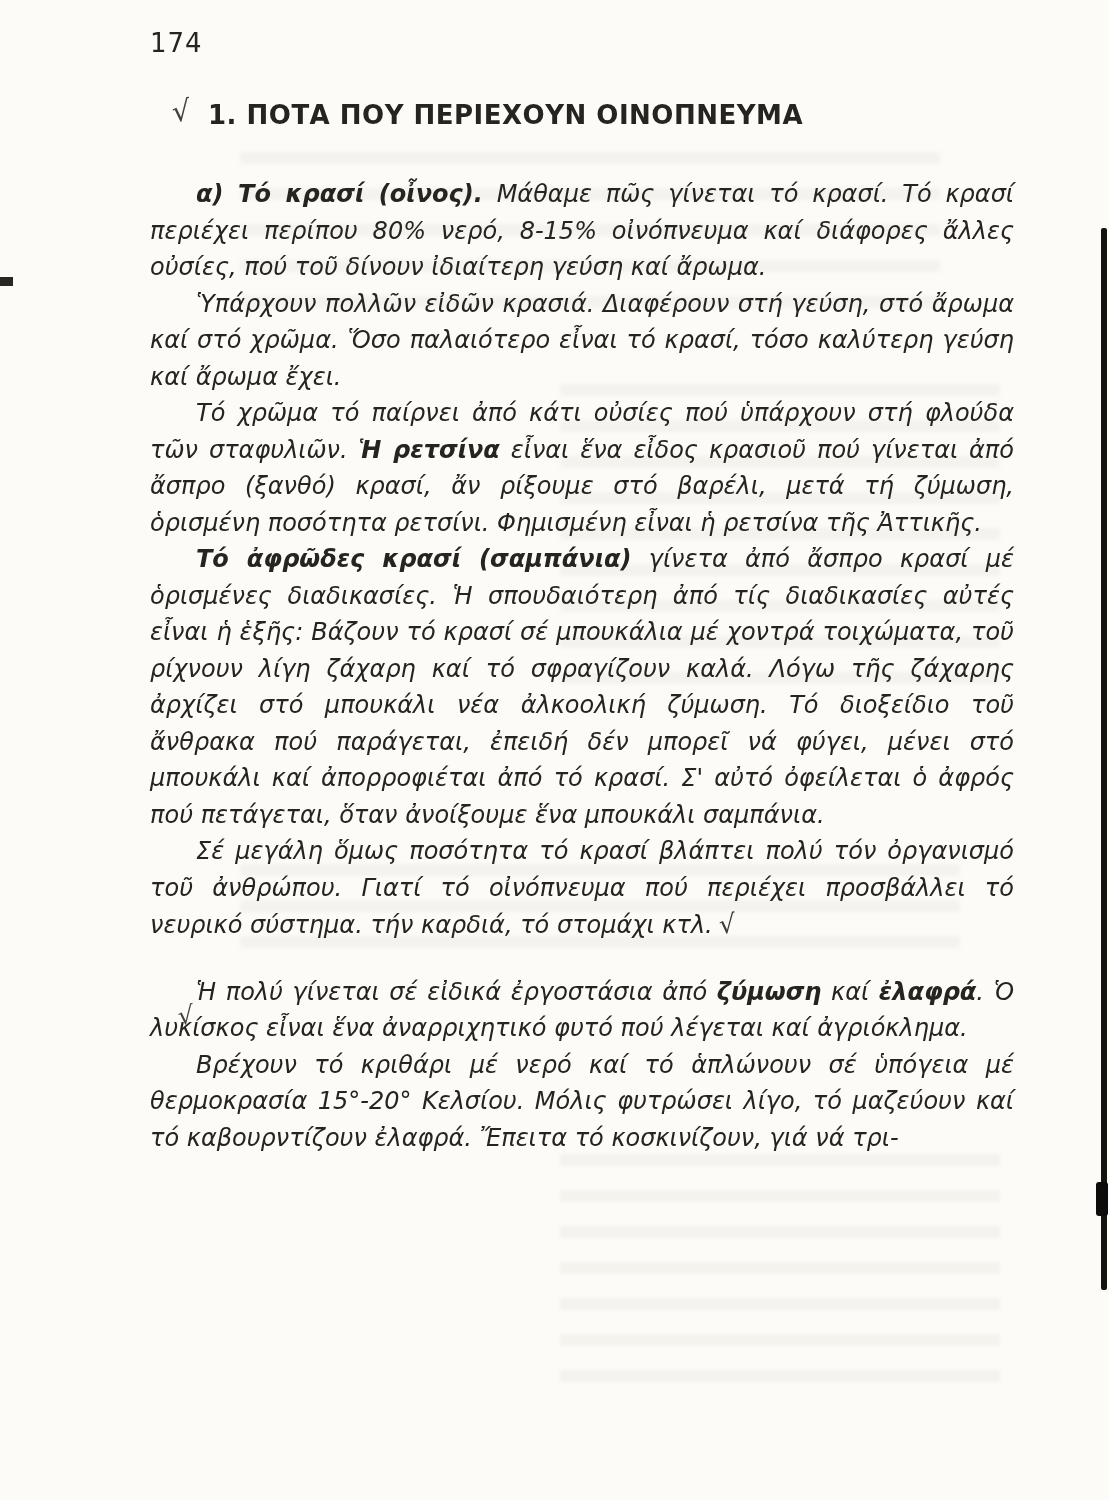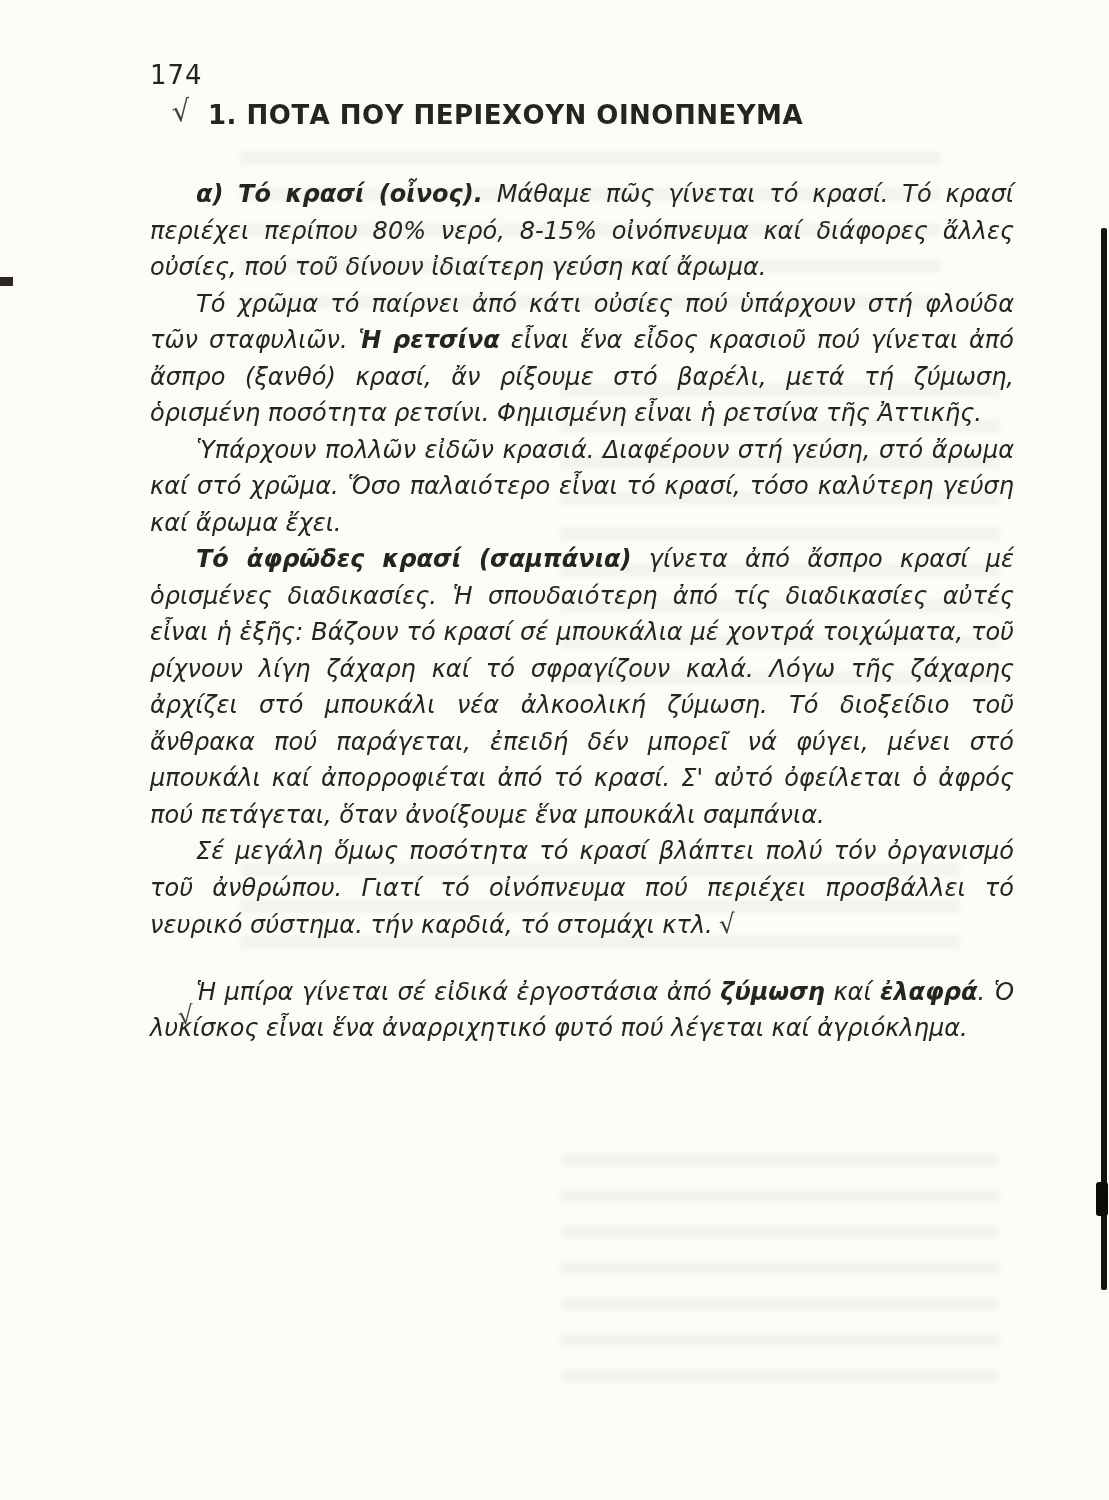--- a/index.html
+++ b/index.html
@@ -6,21 +6,21 @@
   html, body { background:#e8e6e0; }
   .page {
     position:relative;
     width:1109px; height:1500px;
     background:#fcfbf7;
     overflow:hidden;
     font-family:"DejaVu Sans", sans-serif;
     color:#26241f;
   }
   .page-number {
-    position:absolute; left:150px; top:60px;
+    position:absolute; left:150px; top:28px;
     font-size:26px; letter-spacing:1px;
   }
   .heading {
     position:absolute; left:208px; top:100px;
     font-size:26px; font-weight:bold; letter-spacing:0.5px;
     white-space:nowrap;
   }
   .check {
     font-size:29px; color:#44423c;
     display:inline-block; transform:rotate(-6deg);
@@ -85,32 +85,33 @@
   <div class="page-number">174</div>
 
   <div class="heading">
     <span class="check">√</span>
     <span>1. ΠΟΤΑ ΠΟΥ ΠΕΡΙΕΧΟΥΝ ΟΙΝΟΠΝΕΥΜΑ</span>
   </div>
 
   <div class="text-block">
     <div>
         <p class="para"><span class="b">α) Τό κρασί (οἶνος).</span><span> Μάθαμε πῶς γίνεται τό κρασί. Τό κρασί περιέχει περίπου 80% νερό, 8-15% οἰνόπνευμα καί διάφορες ἄλλες οὐσίες, πού τοῦ δίνουν ἰδιαίτερη γεύση καί ἄρωμα.</span></p>
+        <p class="para"><span>Ὑπάρχουν πολλῶν εἰδῶν κρασιά. Διαφέρουν στή γεύση, στό ἄρωμα καί στό χρῶμα. Ὅσο παλαιότερο εἶναι τό κρασί, τόσο καλύτερη γεύση καί ἄρωμα ἔχει.</span></p>
         <p class="para"><span>Τό χρῶμα τό παίρνει ἀπό κάτι οὐσίες πού ὑπάρχουν στή φλούδα τῶν σταφυλιῶν. </span><span class="b">Ἡ ρετσίνα</span><span> εἶναι ἕνα εἶδος κρασιοῦ πού γίνεται ἀπό ἄσπρο (ξανθό) κρασί, ἄν ρίξουμε στό βαρέλι, μετά τή ζύμωση, ὁρισμένη ποσότητα ρετσίνι. Φημισμένη εἶναι ἡ ρετσίνα τῆς Ἀττικῆς.</span></p>
-        <p class="para"><span>Ὑπάρχουν πολλῶν εἰδῶν κρασιά. Διαφέρουν στή γεύση, στό ἄρωμα καί στό χρῶμα. Ὅσο παλαιότερο εἶναι τό κρασί, τόσο καλύτερη γεύση καί ἄρωμα ἔχει.</span></p>
         <p class="para"><span class="b">Τό ἀφρῶδες κρασί (σαμπάνια)</span><span> γίνετα ἀπό ἄσπρο κρασί μέ ὁρισμένες διαδικασίες. Ἡ σπουδαιότερη ἀπό τίς διαδικασίες αὐτές εἶναι ἡ ἑξῆς: Βάζουν τό κρασί σέ μπουκάλια μέ χοντρά τοιχώματα, τοῦ ρίχνουν λίγη ζάχαρη καί τό σφραγίζουν καλά. Λόγω τῆς ζάχαρης ἀρχίζει στό μπουκάλι νέα ἀλκοολική ζύμωση. Τό διοξείδιο τοῦ ἄνθρακα πού παράγεται, ἐπειδή δέν μπορεῖ νά φύγει, μένει στό μπουκάλι καί ἀπορροφιέται ἀπό τό κρασί. Σ' αὐτό ὀφείλεται ὁ ἀφρός πού πετάγεται, ὅταν ἀνοίξουμε ἕνα μπουκάλι σαμπάνια.</span></p>
         <p class="para"><span>Σέ μεγάλη ὅμως ποσότητα τό κρασί βλάπτει πολύ τόν ὀργανισμό τοῦ ἀνθρώπου. Γιατί τό οἰνόπνευμα πού περιέχει προσβάλλει τό νευρικό σύστημα. τήν καρδιά, τό στομάχι κτλ.</span><span class="hand">√</span></p>
       </div>
 
     <div class="subheading">
       <span class="check">√</span>
     </div>
 
     <div>
-        <p class="para"><span>Ἡ μπίρα γίνεται σέ εἰδικά ἐργοστάσια ἀπό </span><span class="b">ζύμωση</span><span> καί </span><span class="b">ἐλαφρά</span><span>. Ὁ λυκίσκος εἶναι ἕνα ἀναρριχητικό φυτό πού λέγεται καί ἀγριόκλημα.</span></p>
+        <p class="para"><span>Ἡ πολύ γίνεται σέ εἰδικά ἐργοστάσια ἀπό </span><span class="b">ζύμωση</span><span> καί </span><span class="b">ἐλαφρά</span><span>. Ὁ λυκίσκος εἶναι ἕνα ἀναρριχητικό φυτό πού λέγεται καί ἀγριόκλημα.</span></p>
+        <p class="para"><span>Βρέχουν τό κριθάρι μέ νερό καί τό ἁπλώνουν σέ ὑπόγεια μέ θερμοκρασία 15°-20° Κελσίου. Μόλις φυτρώσει λίγο, τό μαζεύουν καί τό καβουρντίζουν ἐλαφρά. Ἔπειτα τό κοσκινίζουν, γιά νά τρι-</span></p>
       </div>
   </div>
 
   <div class="artifact-right-strip"></div>
   <div class="artifact-right-blob"></div>
   <div class="artifact-left-dash"></div>
 
 </div>
 
 </body></html>

